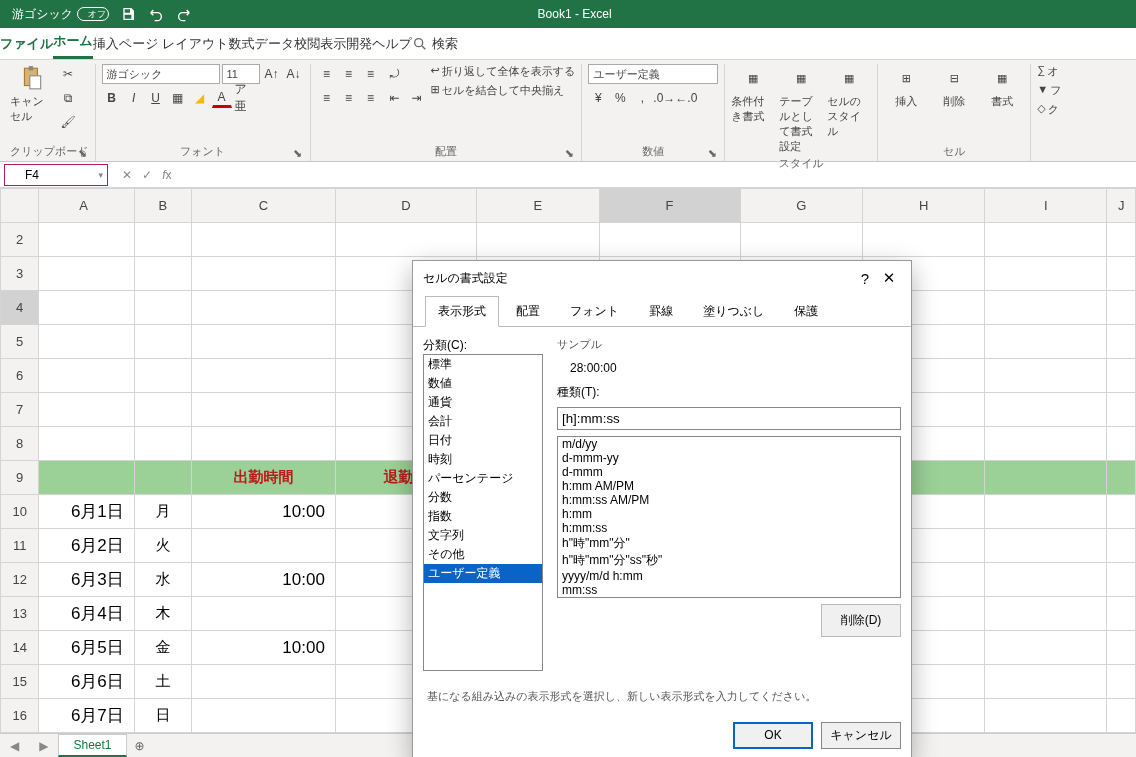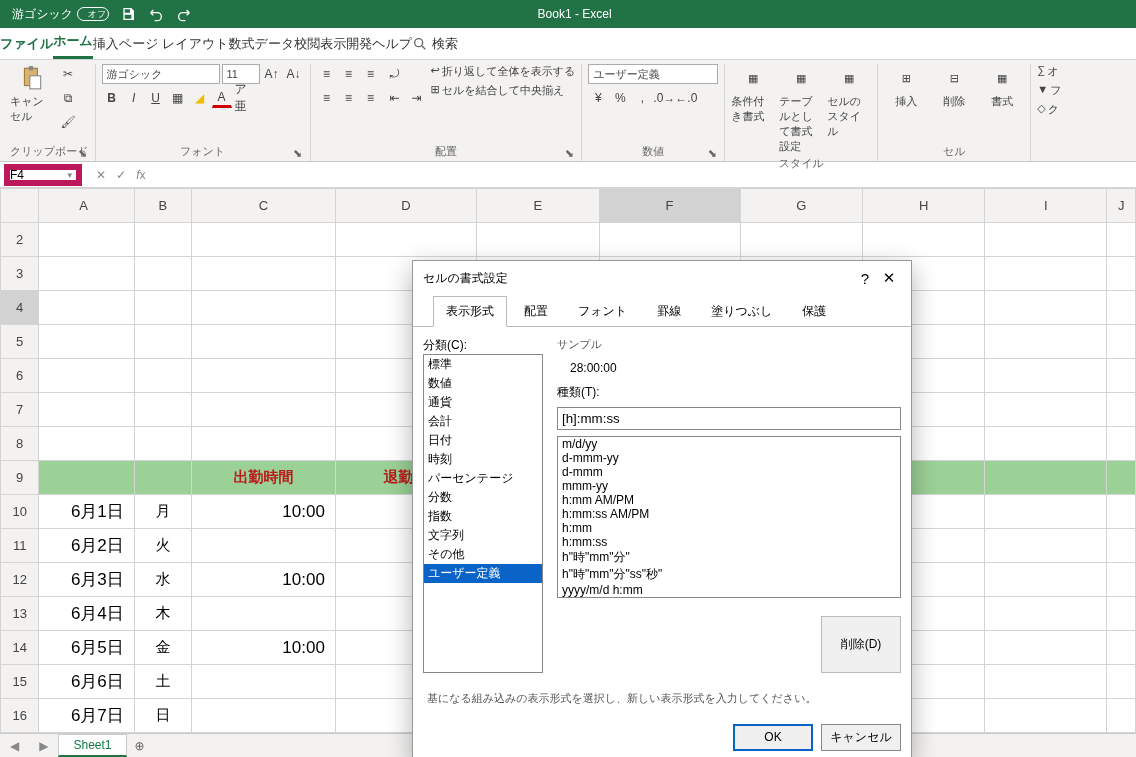--- a/index.html
+++ b/index.html
@@ -26,21 +26,21 @@
     .icon32 { width:28px; height:28px; display:flex; align-items:center; justify-content:center; }
     .stackv { display:flex; flex-direction:column; gap:4px; }
     .stackh { display:flex; gap:2px; }
     .combo { border:1px solid #ababab; background:#fff; height:20px; font-size:11px; display:flex; align-items:center; padding:0 4px; }
     .combo.font { width:118px; }
     .combo.size { width:38px; }
     .mini { width:20px; height:20px; display:flex; align-items:center; justify-content:center; border:1px solid transparent; }
     .nf-group .combo { width:130px; }
     
     .fbar { display:flex; align-items:center; height:26px; border-bottom:1px solid #d4d4d4; background:#fff; font-size:12px; }
-    .namebox { width:78px; border:6px solid #be185d; height:22px; margin:2px 4px; display:flex; align-items:center; padding:0 0; position:relative; }
+    .namebox { width:104px; border:1px solid #be185d; height:22px; margin:2px 4px; display:flex; align-items:center; padding:0 20px; position:relative; }
     .namebox::after { content:"▾"; position:absolute; right:4px; font-size:9px; color:#888; }
     .fb-btns { display:flex; gap:10px; padding:0 10px; color:#888; }
     .formula { flex:1; padding:0 6px; color:#333; }
     
     .sheet { position:relative; overflow:hidden; }
     table.grid { border-collapse:collapse; table-layout:fixed; }
     .grid th, .grid td { border:1px solid #d4d4d4; font-size:15px; height:34px; text-align:center; background:#fff; }
     .grid th { background:#f3f2f1; font-weight:normal; color:#444; font-size:13px; }
     .grid th.corner { width:40px; }
     .grid th.rowh { width:40px; font-size:13px; }
@@ -62,35 +62,35 @@
     
     .sheettabs { position:absolute; bottom:0; left:0; right:0; height:24px; background:#f3f2f1; display:flex; align-items:center; font-size:12px; border-top:1px solid #ccc; }
     .sheettabs .nav { padding:0 10px; color:#888; }
     .sheettabs .stab { padding:3px 14px; background:#fff; border:1px solid #ccc; border-bottom:none; color:#0f7b3e; border-bottom:2px solid #217346; }
     .sheettabs .add { padding:0 8px; color:#666; }
     
     .dialog { position:absolute; left:412px; top:260px; width:500px; height:500px; background:#fff; border:1px solid #999; box-shadow:0 8px 24px rgba(0,0,0,.3); font-size:12px; display:flex; flex-direction:column; }
     .dlg-title { display:flex; align-items:center; padding:8px 10px; }
     .dlg-title .t { flex:1; }
     .dlg-title .x { width:24px; text-align:center; font-size:15px; cursor:pointer; }
-    .dlg-tabs { display:flex; border-bottom:1px solid #bbb; padding:0 20px; gap:4px; }
+    .dlg-tabs { display:flex; border-bottom:1px solid #bbb; padding:0 12px; gap:4px; }
     .dlg-tab { padding:6px 12px; border:1px solid transparent; position:relative; top:1px; cursor:pointer; }
     .dlg-tab.active { border:1px solid #bbb; border-bottom:1px solid #fff; background:#fff; }
     .dlg-body { flex:1; display:flex; padding:10px; gap:14px; }
     .cat-col { width:120px; display:flex; flex-direction:column; }
     .cat-list { border:1px solid #888; flex:1; overflow:auto; font-size:12px; }
     .cat-list div { padding:1px 4px; }
     .cat-list .selcat { background:#0a64c8; color:#fff; }
     .fmt-col { flex:1; display:flex; flex-direction:column; gap:6px; }
     .sample { border:1px solid transparent; padding:2px 4px; }
     .sample-label { font-size:11px; color:#555; }
     .type-input { border:1px solid #888; padding:3px 4px; width:100%; }
     .type-list { border:1px solid #888; overflow-y:scroll; height:162px; }
     .type-list div { padding:0px 4px; }
-    .delbtn { width:80px; margin-left:auto; padding:19px 0; border:1px solid #bbb; background:#f0f0f0; text-align:center;margin-top:12px; }
+    .delbtn { width:80px; margin-left:auto; padding:7px 0; border:1px solid #bbb; background:#f0f0f0; text-align:center; }
     .hint { padding:8px 14px; font-size:11px; color:#555; }
     .dlg-foot { display:flex; justify-content:flex-end; gap:8px; padding:10px; }
     .dbtn { width:80px; padding:4px 0; border:1px solid #888; background:#f0f0f0; text-align:center; cursor:pointer; }
     .dbtn.primary { border:2px solid #0a64c8; }
     .sv { width:16px; height:16px; }
   </style>
 </head>
 <body>
 
 <div class="titlebar">
@@ -557,21 +557,20 @@
     </div>
     <div class="fmt-col">
       <div class="sample-label">サンプル</div>
       <div class="sample" style="padding-left:12px">28:00:00</div>
       <div>種類(T):</div>
       <input class="type-input" value="[h]:mm:ss" style="">
       <div class="type-list" id="type-list">
           <div>m/d/yy</div>
           <div>d-mmm-yy</div>
           <div>d-mmm</div>
-          <div>mmm-yy</div>
           <div>h:mm AM/PM</div>
           <div>h:mm:ss AM/PM</div>
           <div>h:mm</div>
           <div>h:mm:ss</div>
           <div>h"時"mm"分"</div>
           <div>h"時"mm"分"ss"秒"</div>
           <div>yyyy/m/d h:mm</div>
           <div>mm:ss</div>
         </div>
       <div class="delbtn">削除(D)</div>

